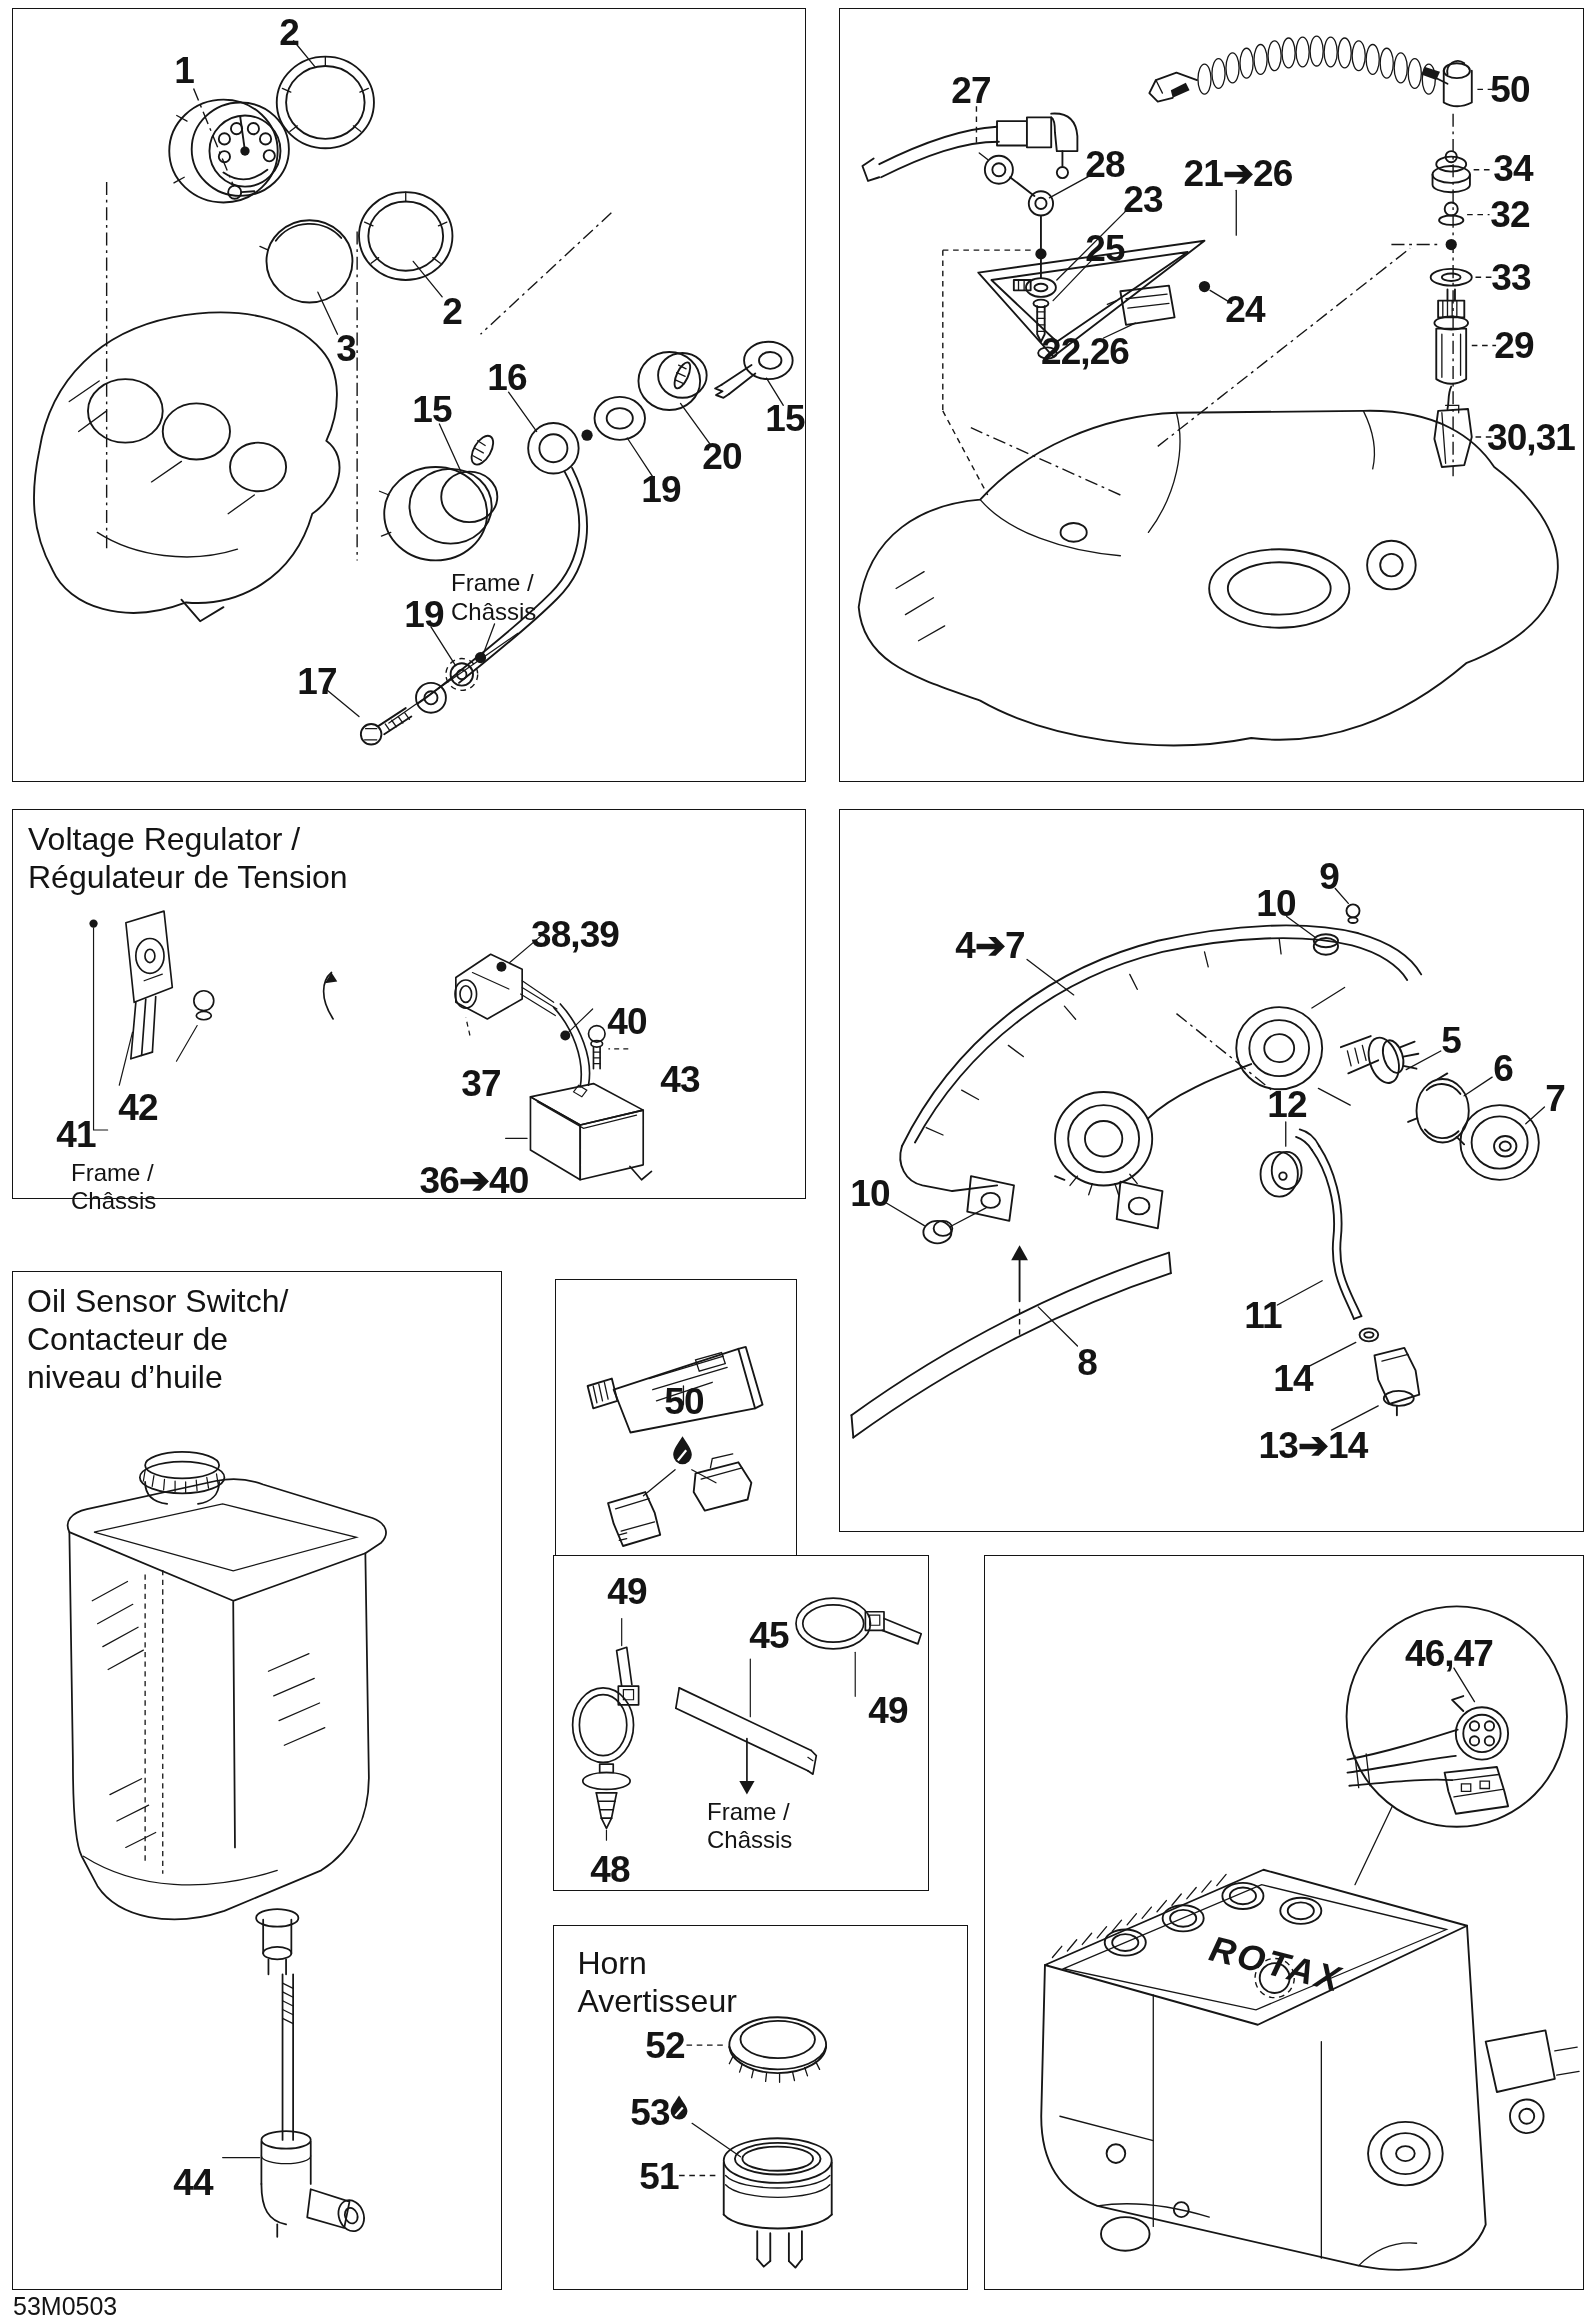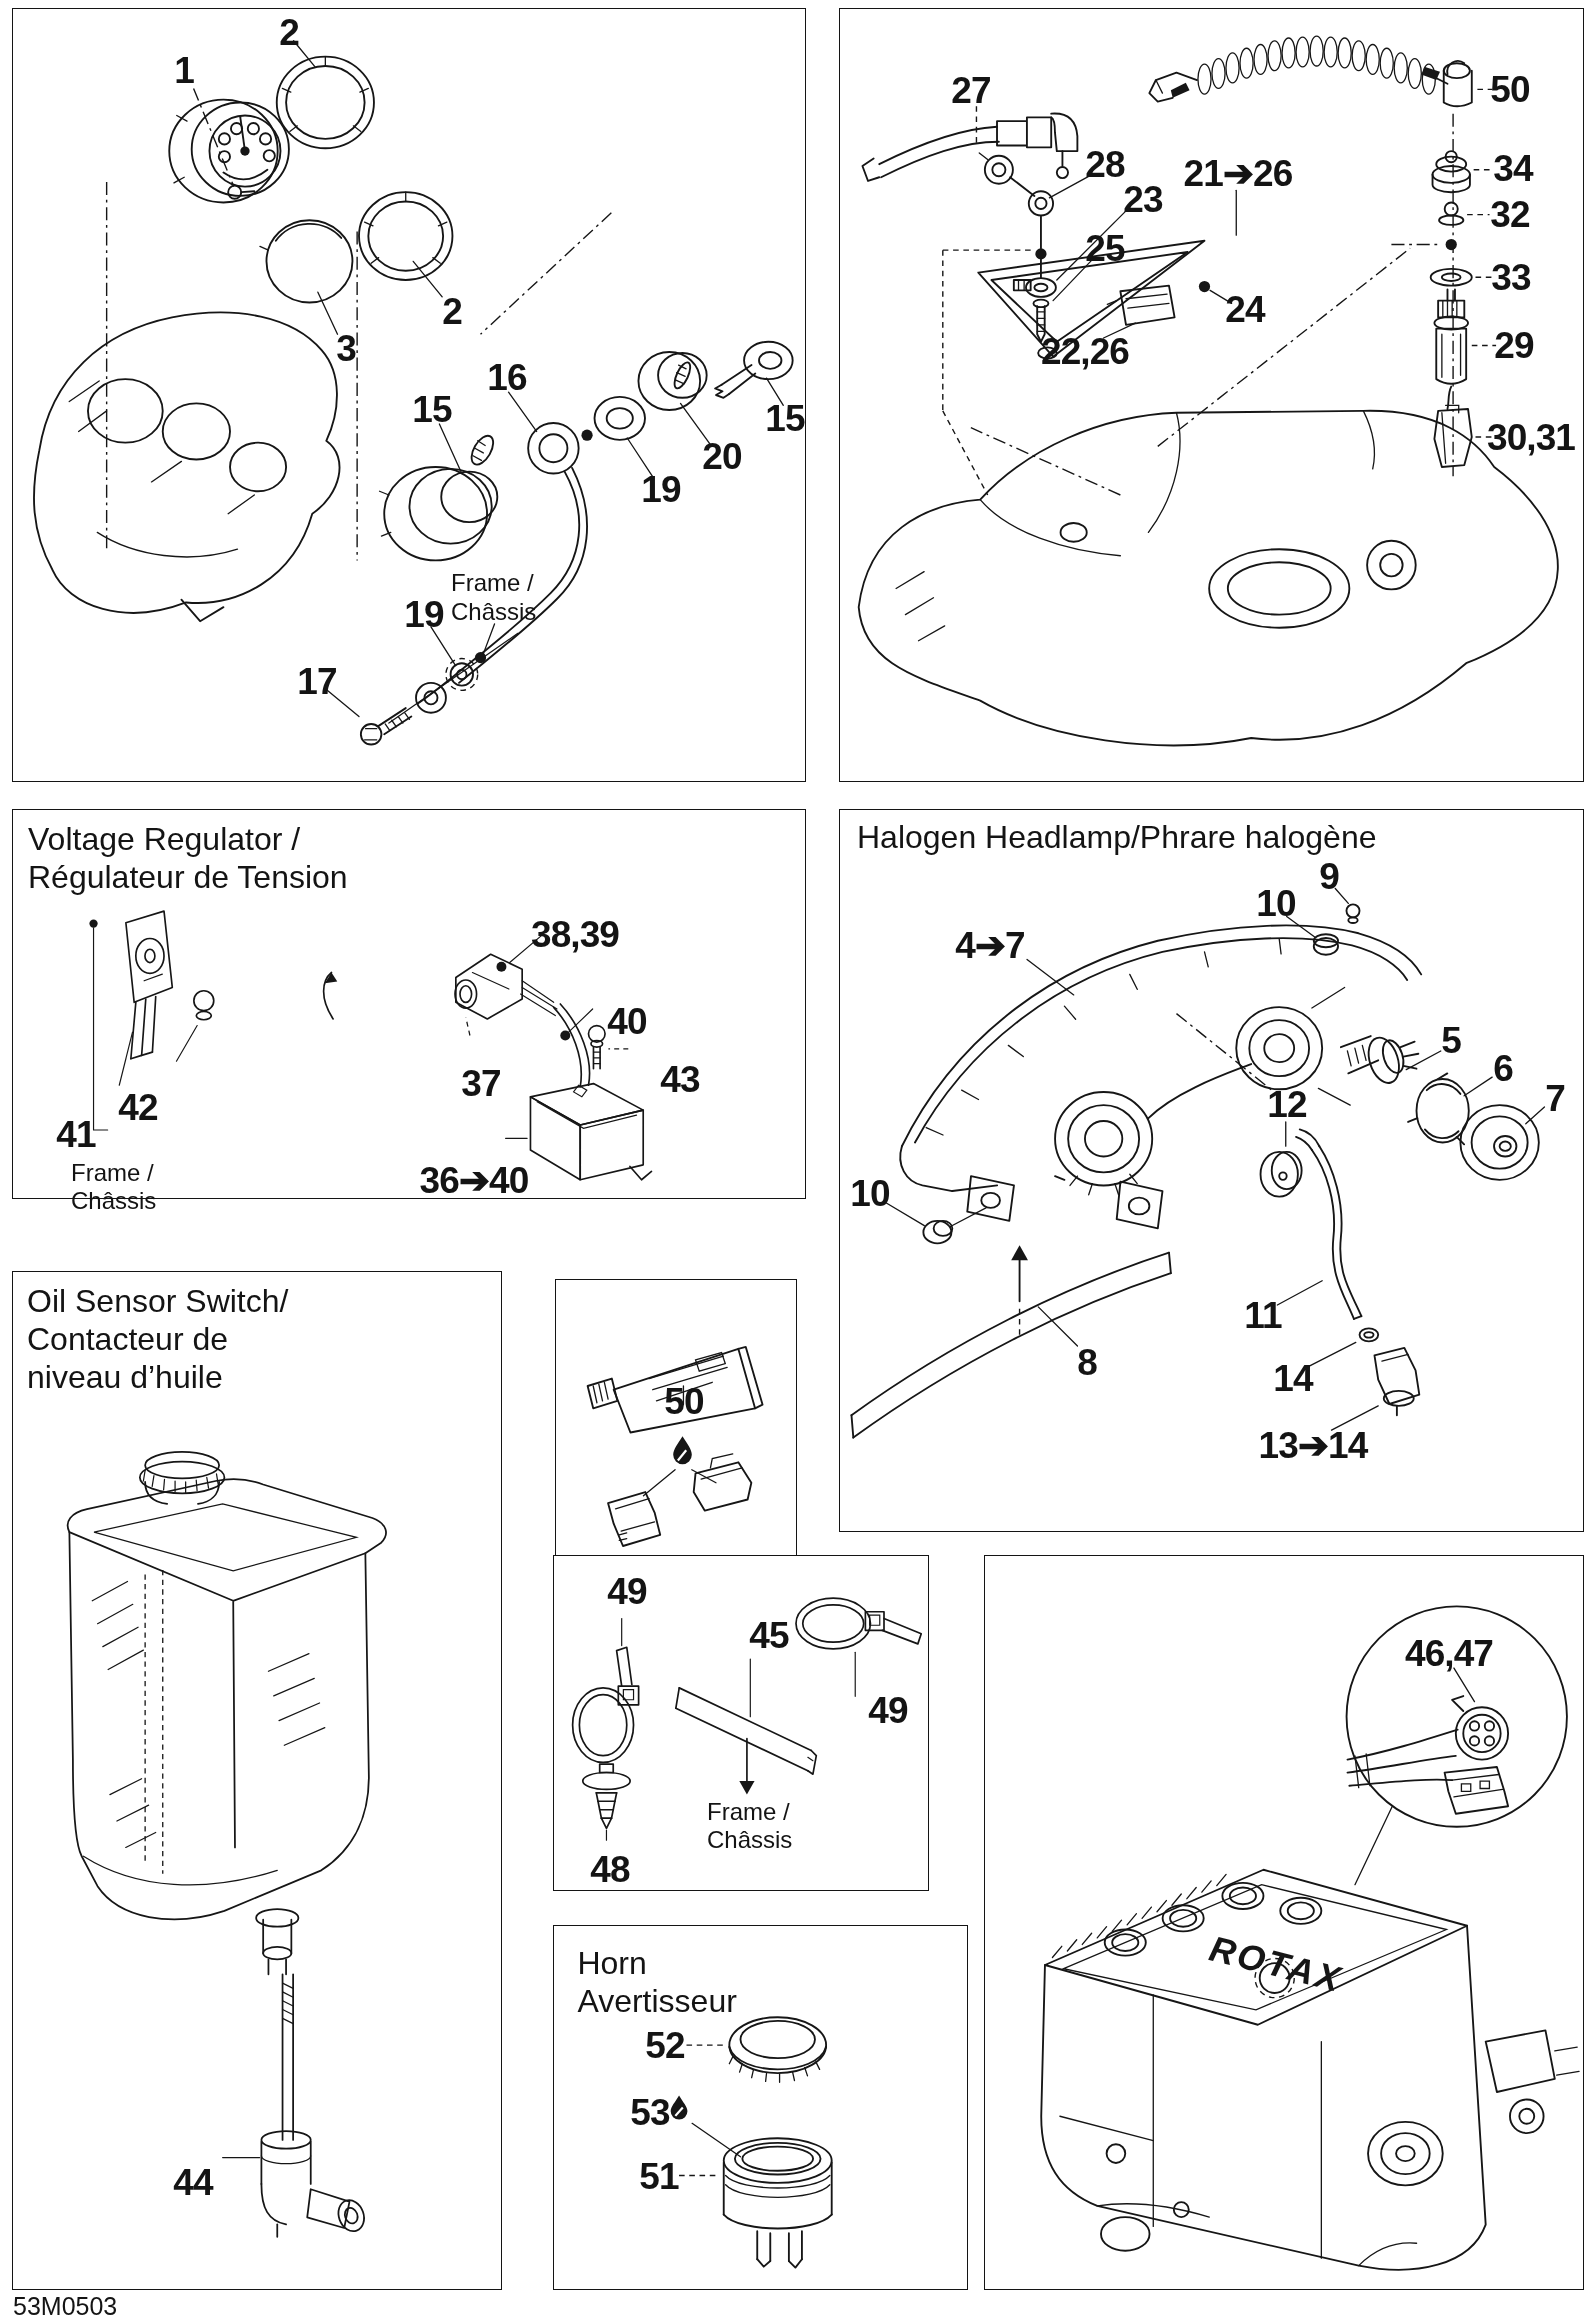--- a/index.html
+++ b/index.html
@@ -476,21 +476,20 @@
     <path class="thin" d="M643,258 L606,278"></path>
     <path class="thin" d="M698,286 L668,306"></path>
     <path class="thin" d="M754,318 L734,336"></path>
     <path class="thin" d="M477,334 V360"></path>
     <path class="thin" d="M468,530 L516,504"></path>
     <path class="thin" d="M499,597 L552,570"></path>
     <path class="thin" d="M526,664 L576,638"></path>
     <path class="thin" d="M48,420 L90,445"></path>
     <path class="thin" d="M254,574 L212,532"></path>
   </svg>
-  <div class="tlabel" style="left:17px;top:9.4px">Halogen Headlamp/Phrare halogène</div>
   <div class="plabel" style="left:150px;top:136px">4➔7</div>
   <div class="plabel" style="left:436px;top:94px">10</div>
   <div class="plabel" style="left:489px;top:67px">9</div>
   <div class="plabel" style="left:611px;top:231px">5</div>
   <div class="plabel" style="left:663px;top:259px">6</div>
   <div class="plabel" style="left:715px;top:289px">7</div>
   <div class="plabel" style="left:447px;top:295px">12</div>
   <div class="plabel" style="left:423px;top:506px">11</div>
   <div class="plabel" style="left:453px;top:569px">14</div>
   <div class="plabel" style="left:473px;top:636px">13➔14</div>

